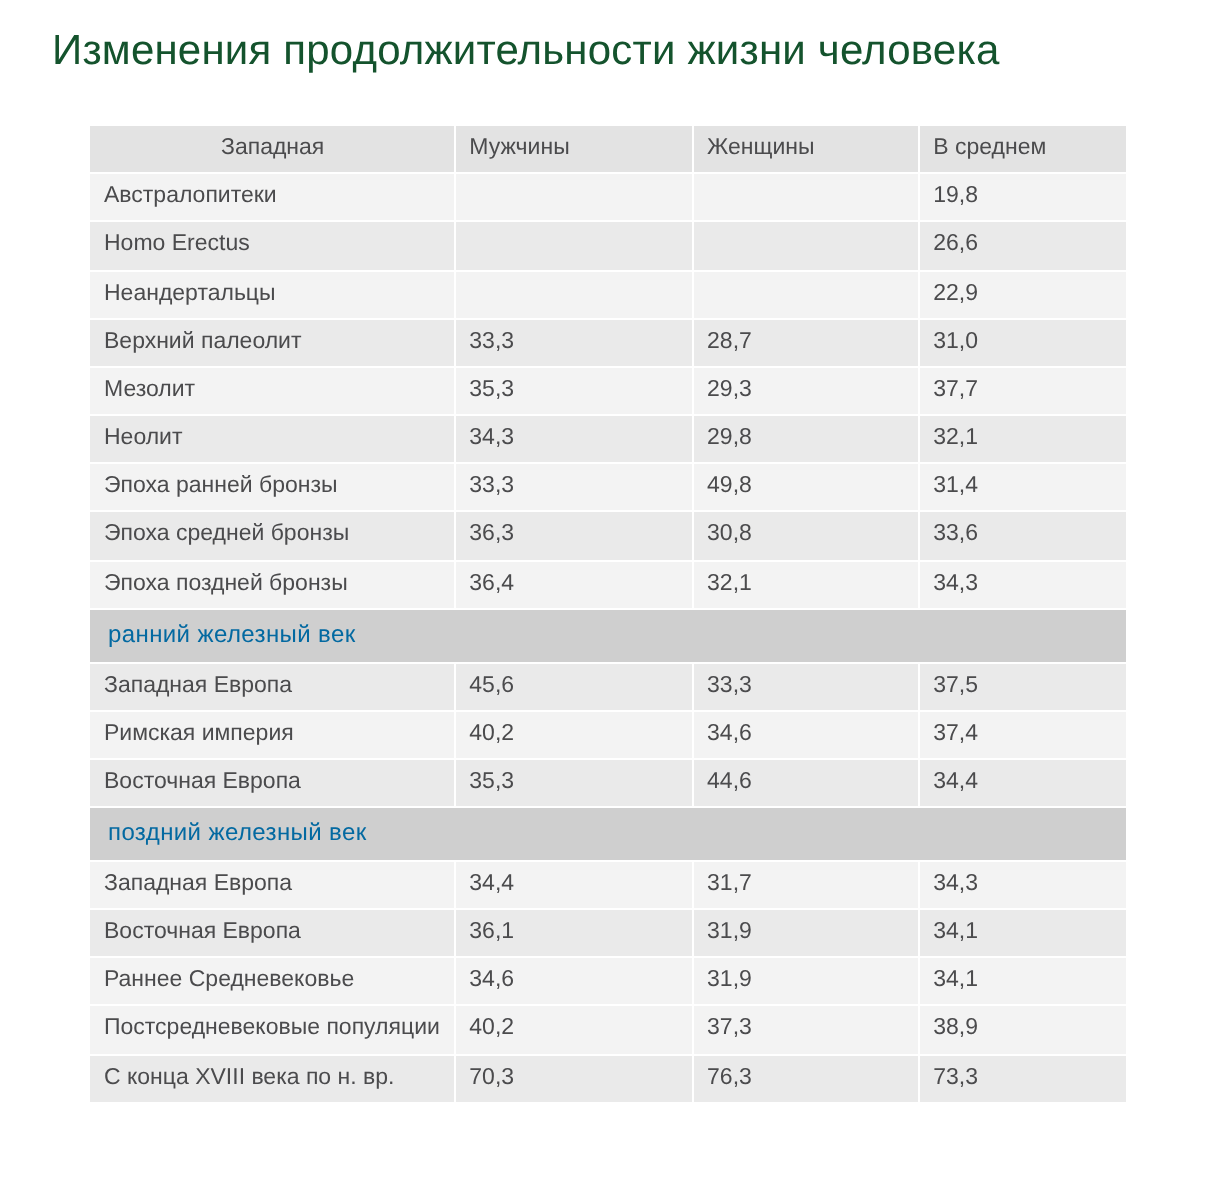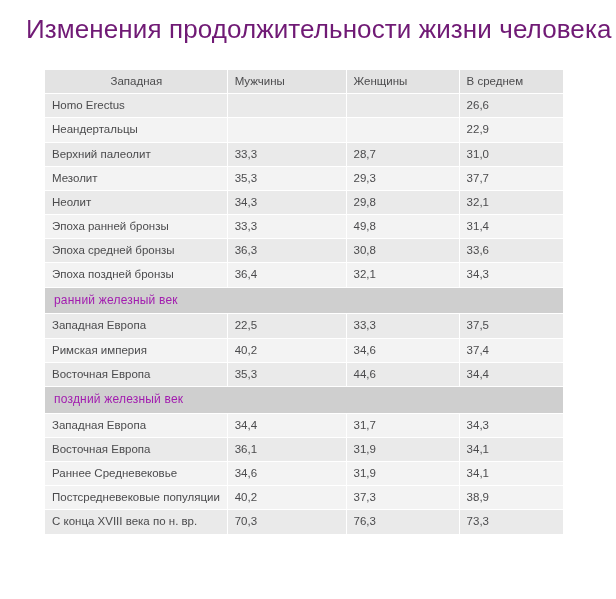--- a/index.html
+++ b/index.html
@@ -7,22 +7,22 @@
     padding: 0;
   }
   body {
     width: 616px;
     height: 599px;
     background: #ffffff;
     font-family: "Liberation Sans", sans-serif;
     overflow: hidden;
   }
   #page-title {
-    font-size: 26px;
-    color: #701a75;
+    font-size: 21px;
+    color: #14532d;
     padding: 14px 0 0 26px;
     white-space: nowrap;
     letter-spacing: 0.1px;
   }
   .table-wrap {
     padding: 24px 0 0 44px;
   }
   table.life-table {
     border-collapse: collapse;
     width: 520px;
@@ -52,21 +52,21 @@
   thead th.col-pop { text-align: center; }
   tbody tr.data-row td {
     background: #f3f3f3;
     height: 13px;
   }
   tbody tr.data-row.alt td {
     background: #eaeaea;
   }
   tbody tr.section-row td {
     background: #cfcfcf;
-    color: #a21caf;
+    color: #0369a1;
     font-size: 12px;
     padding: 5px 6px 5px 9px;
     letter-spacing: 0.2px;
   }
   td.num { }
 </style>
 </head>
 <body>
 
 <div id="page-title">Изменения продолжительности жизни человека</div>
@@ -81,20 +81,26 @@
     </colgroup>
     <thead>
       <tr>
         <th class="col-pop">Западная</th>
         <th>Мужчины</th>
         <th>Женщины</th>
         <th>В среднем</th>
       </tr>
     </thead>
     <tbody id="table-body">
+        <tr class="data-row">
+          <td>Австралопитеки</td>
+          <td class="num"></td>
+          <td class="num"></td>
+          <td class="num">19,8</td>
+        </tr>
         <tr class="data-row alt">
           <td>Homo Erectus</td>
           <td class="num"></td>
           <td class="num"></td>
           <td class="num">26,6</td>
         </tr>
         <tr class="data-row">
           <td>Неандертальцы</td>
           <td class="num"></td>
           <td class="num"></td>
@@ -134,21 +140,21 @@
           <td>Эпоха поздней бронзы</td>
           <td class="num">36,4</td>
           <td class="num">32,1</td>
           <td class="num">34,3</td>
         </tr>
         <tr class="section-row">
           <td colspan="4">ранний железный век</td>
         </tr>
         <tr class="data-row alt">
           <td>Западная Европа</td>
-          <td class="num">22,5</td>
+          <td class="num">45,6</td>
           <td class="num">33,3</td>
           <td class="num">37,5</td>
         </tr>
         <tr class="data-row">
           <td>Римская империя</td>
           <td class="num">40,2</td>
           <td class="num">34,6</td>
           <td class="num">37,4</td>
         </tr>
         <tr class="data-row alt">

